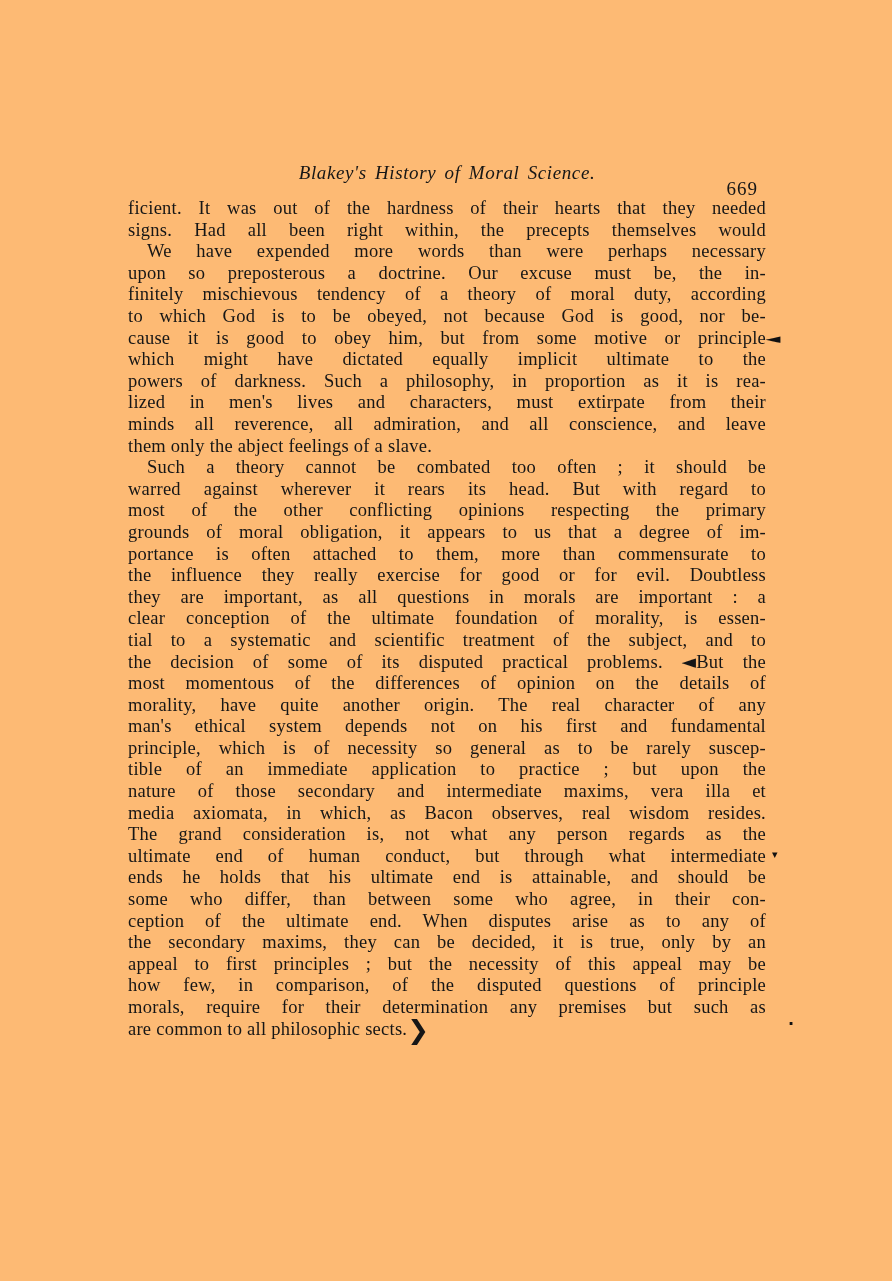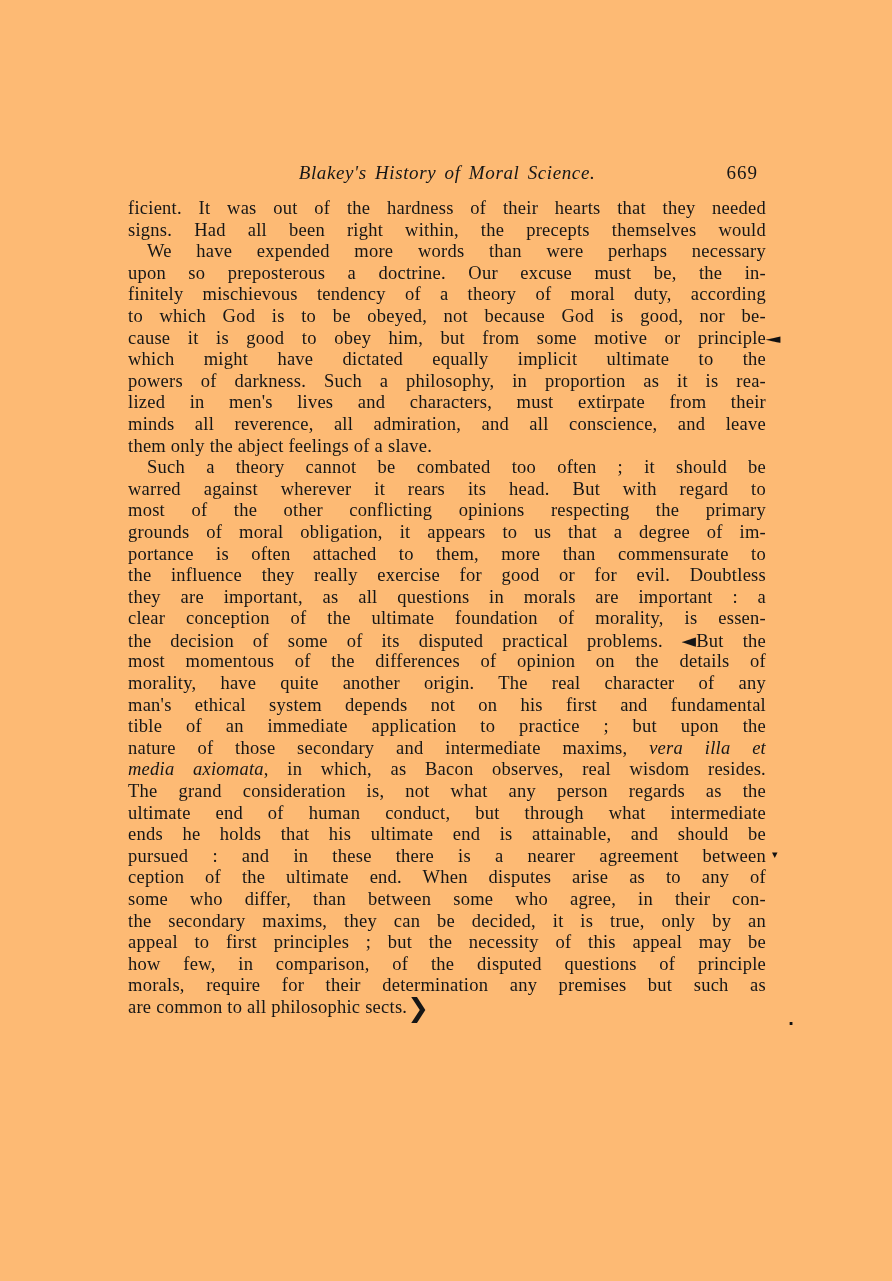--- a/index.html
+++ b/index.html
@@ -37,21 +37,21 @@
     position: absolute;
     left: 0; right: 0;
     text-align: center;
     font-style: italic;
     letter-spacing: 0.6px;
     word-spacing: 3px;
   }
   .page-number {
     position: absolute;
     right: 8px;
-    top: 0;
+    top: 16px;
     font-style: normal;
     letter-spacing: 1px;
   }
   .body-text {
     margin-top: 10px;
     font-size: 18.5px;
     letter-spacing: 0.25px;
   }
   .line {
     height: 21.6px;
@@ -60,21 +60,21 @@
     text-align-last: justify;
     white-space: normal;
     overflow: visible;
   }
   .line.last {
     text-align-last: left;
   }
   .line.first {
     padding-left: 19px;
   }
-  .it { font-style: italic; }
+  .it { }
   .pen-mark {
     font-family: "DejaVu Sans", sans-serif;
     font-weight: bold;
     font-style: normal;
   }
   .pen-mark.big {
     font-size: 26px;
     line-height: 0;
     vertical-align: -4px;
   }
@@ -118,33 +118,34 @@
         </div>
         <div>
           <div class="line first"><span>Such a theory cannot be combated too often ; it should be</span></div>
           <div class="line"><span>warred against wherever it rears its head.   But with regard to</span></div>
           <div class="line"><span>most of the other conflicting opinions respecting the primary</span></div>
           <div class="line"><span>grounds of moral obligation, it appears to us that a degree of im-</span></div>
           <div class="line"><span>portance is often attached to them, more than commensurate to</span></div>
           <div class="line"><span>the influence they really exercise for good or for evil.   Doubtless</span></div>
           <div class="line"><span>they are important, as all questions in morals are important : a</span></div>
           <div class="line"><span>clear conception of the ultimate foundation of morality, is essen-</span></div>
+          <div class="line"><span>tial to a systematic and scientific treatment of the subject, and to</span></div>
           <div class="line"><span>the decision of some of its disputed practical problems. </span><span class="pen-mark">◄</span><span>But the</span></div>
           <div class="line"><span>most momentous of the differences of opinion on the details of</span></div>
           <div class="line"><span>morality, have quite another origin.   The real character of any</span></div>
           <div class="line"><span>man's ethical system depends not on his first and fundamental</span></div>
+          <div class="line"><span>principle, which is of necessity so general as to be rarely suscep-</span></div>
           <div class="line"><span>tible of an immediate application to practice ;  but upon the</span></div>
           <div class="line"><span>nature of those secondary and intermediate maxims, </span><span class="it">vera illa et</span></div>
           <div class="line"><span class="it">media axiomata</span><span>, in which, as Bacon observes, real wisdom resides.</span></div>
           <div class="line"><span>The grand consideration is, not what any person regards as the</span></div>
           <div class="line"><span>ultimate end of human conduct, but through what intermediate</span></div>
           <div class="line"><span>ends he holds that his ultimate end is attainable, and should be</span></div>
-          <div class="line"><span>pursued :  and in these there is a nearer agreement between</span></div>
+          <div class="line"><span>some who differ, than between some who agree, in their con-</span></div>
           <div class="line"><span>ception of the ultimate end.   When disputes arise as to any of</span></div>
-          <div class="line"><span>some who differ, than between some who agree, in their con-</span></div>
           <div class="line"><span>the secondary maxims, they can be decided, it is true, only by an</span></div>
           <div class="line"><span>appeal to first principles ;  but the necessity of this appeal may be</span></div>
           <div class="line"><span>how few, in comparison, of the disputed questions of principle</span></div>
           <div class="line"><span>morals, require for their determination any premises but such as</span></div>
           <div class="line last"><span>are common to all philosophic sects.</span><span class="pen-mark big">❯</span></div>
         </div>
       </div>
 
   </div>
 

